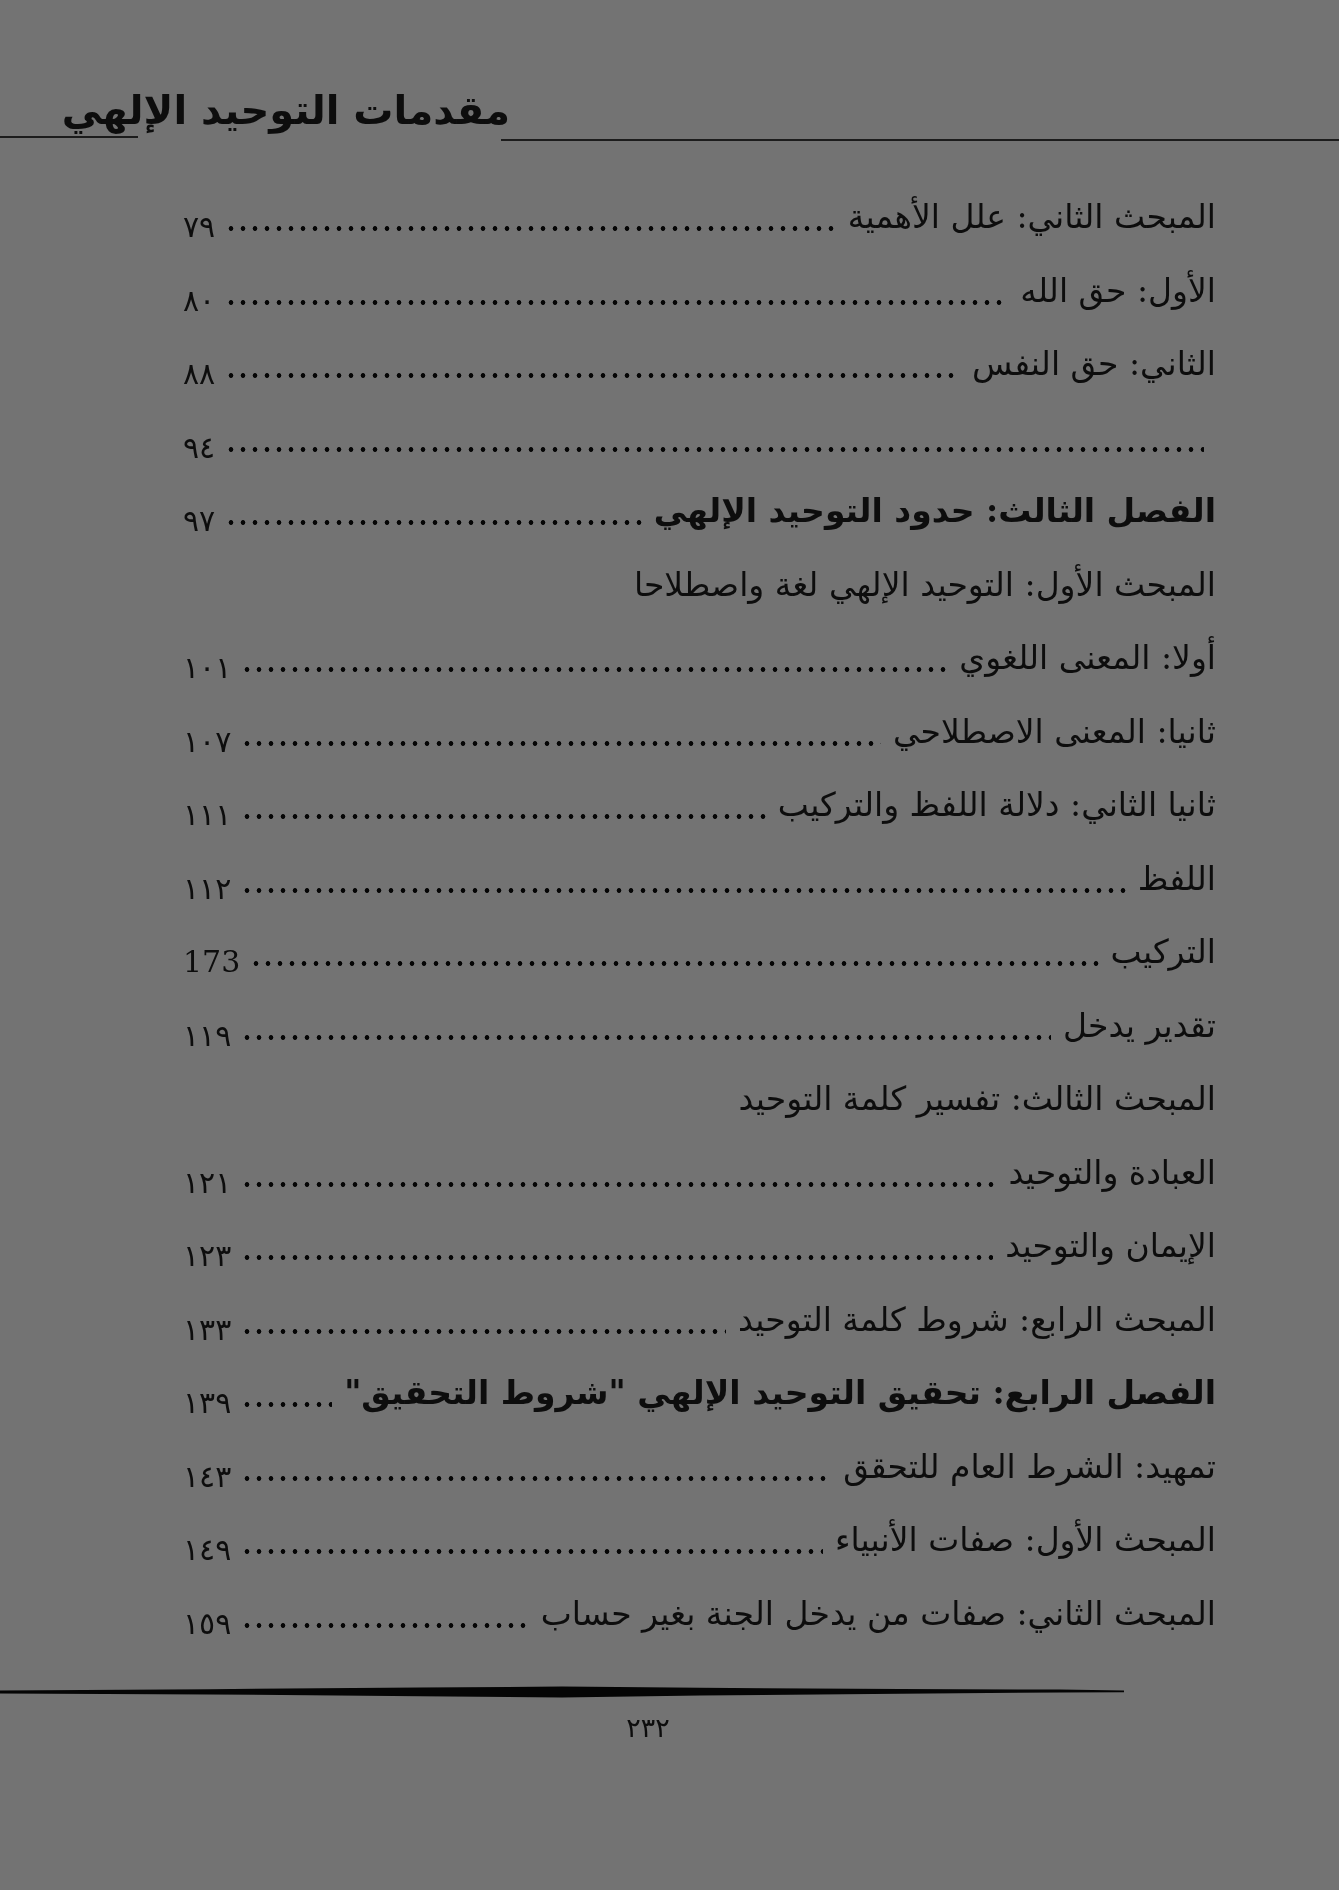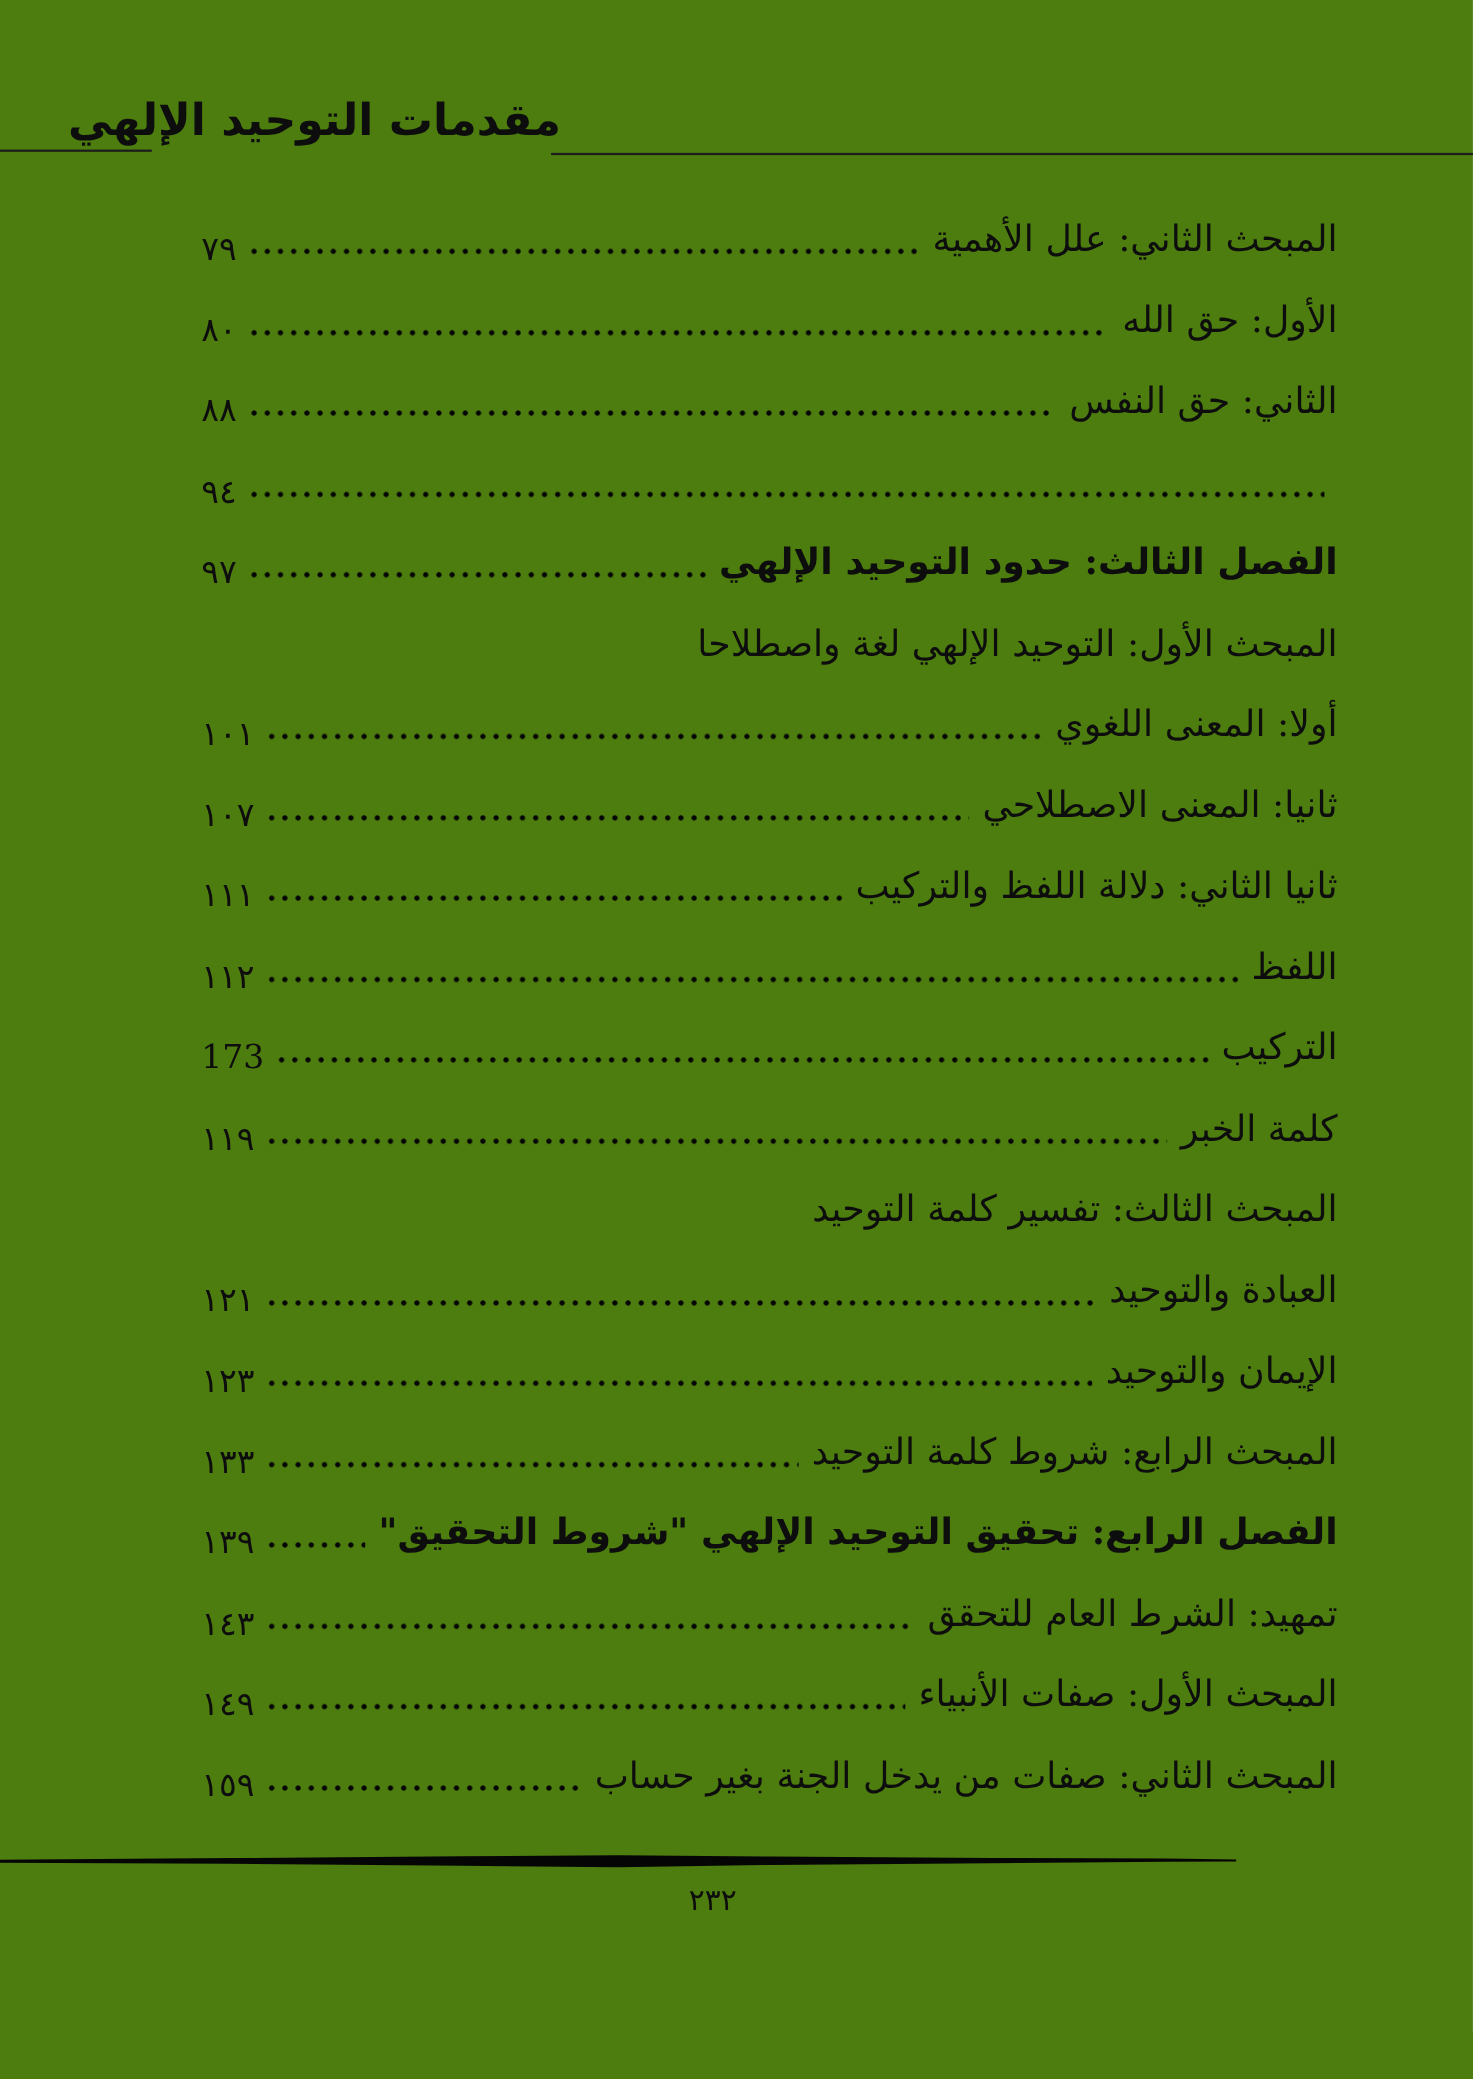--- a/index.html
+++ b/index.html
@@ -1,20 +1,20 @@
 <!DOCTYPE html>
 <html lang="ar" dir="rtl"><head>
 <meta charset="utf-8">
 <style>
   html,body{margin:0;padding:0;background:#e9e9e9;}
   .page{
     position:relative;
     width:1339px;height:1890px;
     margin:0 auto;
-    background:#4d7c0f;
+    background:#737373;
     font-family:"DejaVu Serif","DejaVu Sans",serif;
     color:#0d0d0d;
     overflow:hidden;
     direction:rtl;
   }
   
   .hdr-rule{position:absolute;height:2px;background:#1c1c1c;}
   .hdr-rule-right{top:139px;right:0;width:838px;}   
   .hdr-rule-left{top:136px;left:0;width:138px;}     
   .page-title{
@@ -119,21 +119,21 @@
       <span class="label">اللفظ</span>
       <span class="dots"></span>
       <span class="pnum">١١٢</span>
     </div>
       <div class="row">
       <span class="label">التركيب</span>
       <span class="dots"></span>
       <span class="pnum">173</span>
     </div>
       <div class="row">
-      <span class="label">كلمة الخبر</span>
+      <span class="label">تقدير يدخل</span>
       <span class="dots"></span>
       <span class="pnum">١١٩</span>
     </div>
       <div class="row no-leader">
       <span class="label">المبحث الثالث: تفسير كلمة التوحيد</span>
 
     </div>
       <div class="row">
       <span class="label">العبادة والتوحيد</span>
       <span class="dots"></span>

